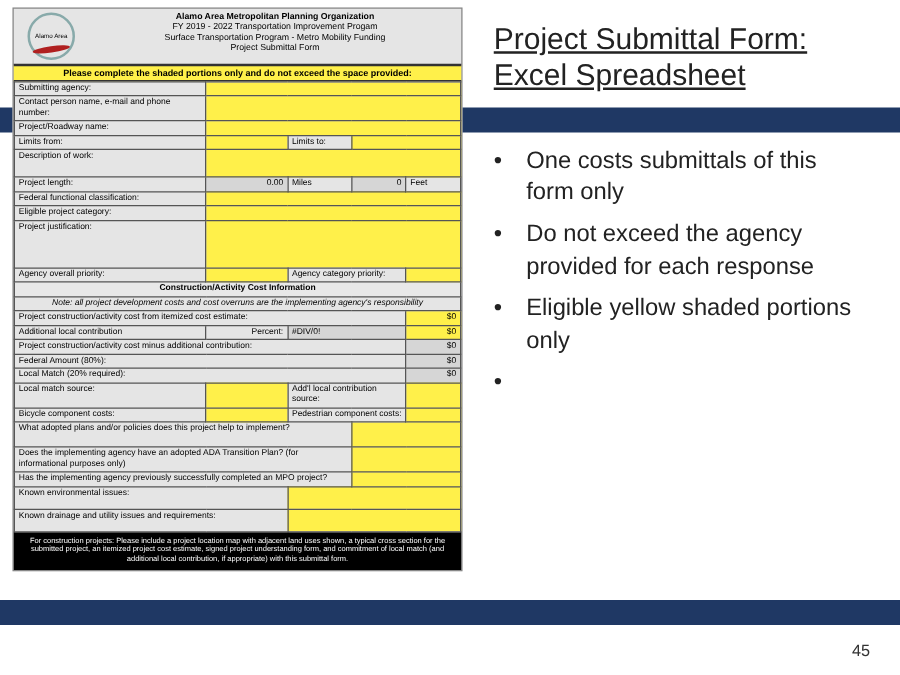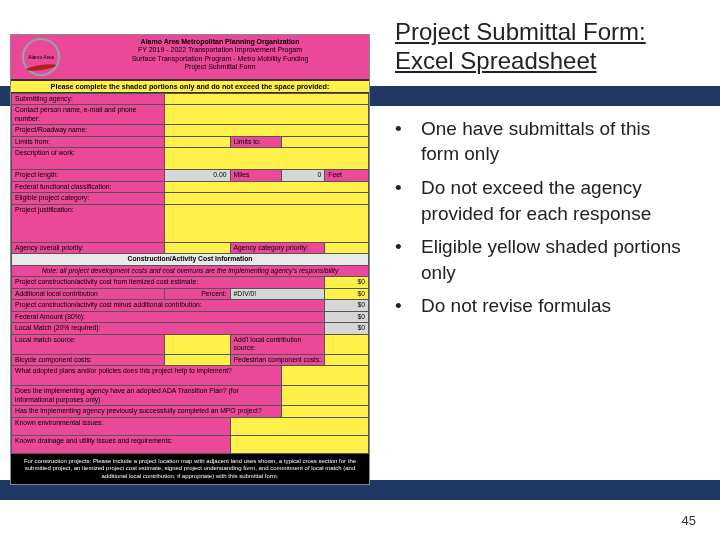--- a/index.html
+++ b/index.html
@@ -9,21 +9,21 @@
   .bar.bot { bottom: 40px; }
   .slide { position: absolute; inset: 0; display: flex; }
   .left { width: 375px; padding: 6px 6px 6px 10px; }
   .right { flex: 1; padding: 18px 33px 10px 20px; position: relative; }
   .title { font-size: 24px; line-height: 1.2; font-weight: 400; text-decoration: underline; color: #222; margin-bottom: 40px; }
   ul.pts { list-style: none; margin-top: 40px; }
   ul.pts li { display: flex; font-size: 19px; line-height: 1.35; margin-bottom: 8px; color: #222; }
   ul.pts li .dot { width: 26px; flex-shrink: 0; }
   .pagenum { position: absolute; right: 24px; bottom: 12px; font-size: 13px; color: #333; }
   
-  .form { background: #ec4899; border: 1px solid #888; width: 360px; font-size: 7px; color: #000; position: relative; z-index: 2; margin-top: 28px; }
+  .form { background: #e5e5e5; border: 1px solid #888; width: 360px; font-size: 7px; color: #000; position: relative; z-index: 2; }
   .form .hdr { display: flex; border-bottom: 1px solid #333; }
   .logo { width: 60px; height: 44px; display: flex; align-items: center; justify-content: center; flex-direction: column; }
   .logo-ring { width: 38px; height: 38px; border: 2px solid #8aa; border-radius: 50%; display: flex; align-items: center; justify-content: center; position: relative; }
   .logo-txt { font-size: 5px; text-align: center; line-height: 1; }
   .swoosh { position: absolute; bottom: 4px; width: 30px; height: 5px; background: #b02020; border-radius: 50%; transform: rotate(-8deg); }
   .hdr-titles { flex: 1; text-align: center; font-size: 7px; padding: 3px 2px; line-height: 1.2; }
   .hdr-titles div:first-child { font-weight: bold; }
   .instruct { background: #fff04a; font-weight: bold; font-size: 7.2px; text-align: center; border-top: 1px solid #333; border-bottom: 1px solid #333; padding: 1px 0; }
   table.ft { border-collapse: collapse; width: 100%; }
   table.ft td { border: 1px solid #555; padding: 1px 3px; vertical-align: top; font-size: 6.8px; line-height: 1.25; }
@@ -172,31 +172,30 @@
         </table>
       <div class="blk">For construction projects: Please include a project location map with adjacent land uses shown, a typical cross section for the submitted project, an itemized project cost estimate, signed project understanding form, and commitment of local match (and additional local contribution, if appropriate) with this submittal form.</div>
     </div>
   </div>
 
   <div class="right">
     <div class="title">Project Submittal Form: Excel Spreadsheet</div>
     <ul class="pts">
       <li>
           <span class="dot">•</span>
-          <span>One have submittals of this form only</span>
+          <span>One costs submittals of this form only</span>
         </li>
       <li>
           <span class="dot">•</span>
           <span>Do not exceed the agency provided for each response</span>
         </li>
       <li>
           <span class="dot">•</span>
           <span>Eligible yellow shaded portions only</span>
         </li>
       <li>
           <span class="dot">•</span>
-          <span>Do not revise formulas</span>
         </li>
     </ul>
   </div>
 </div>
 
 <div class="pagenum">45</div>
 
 </body></html>

